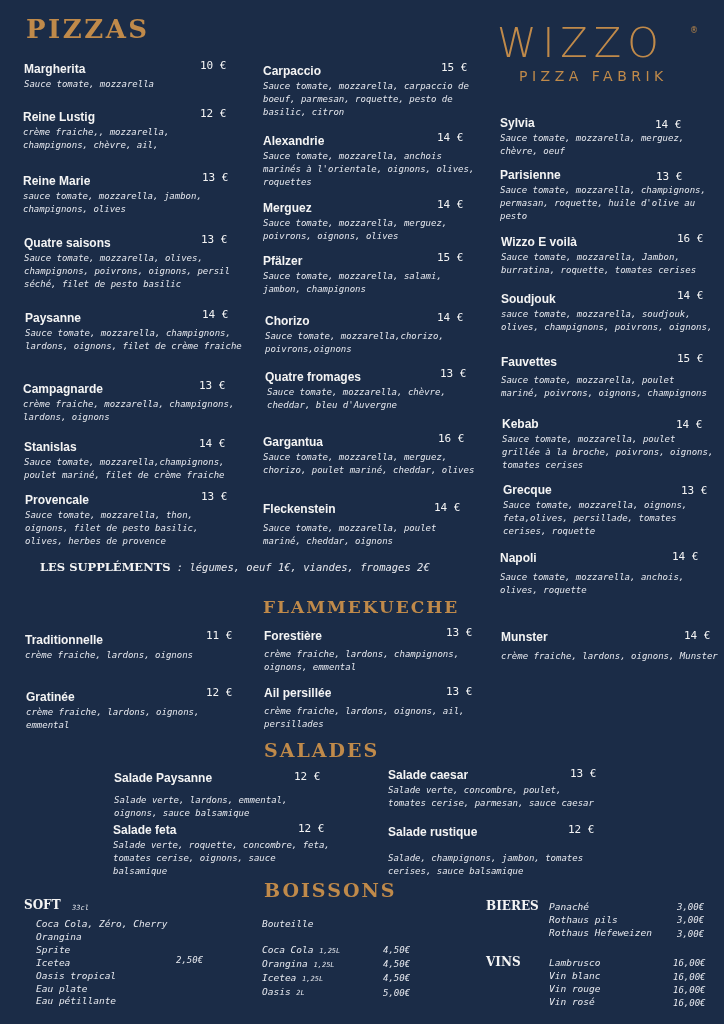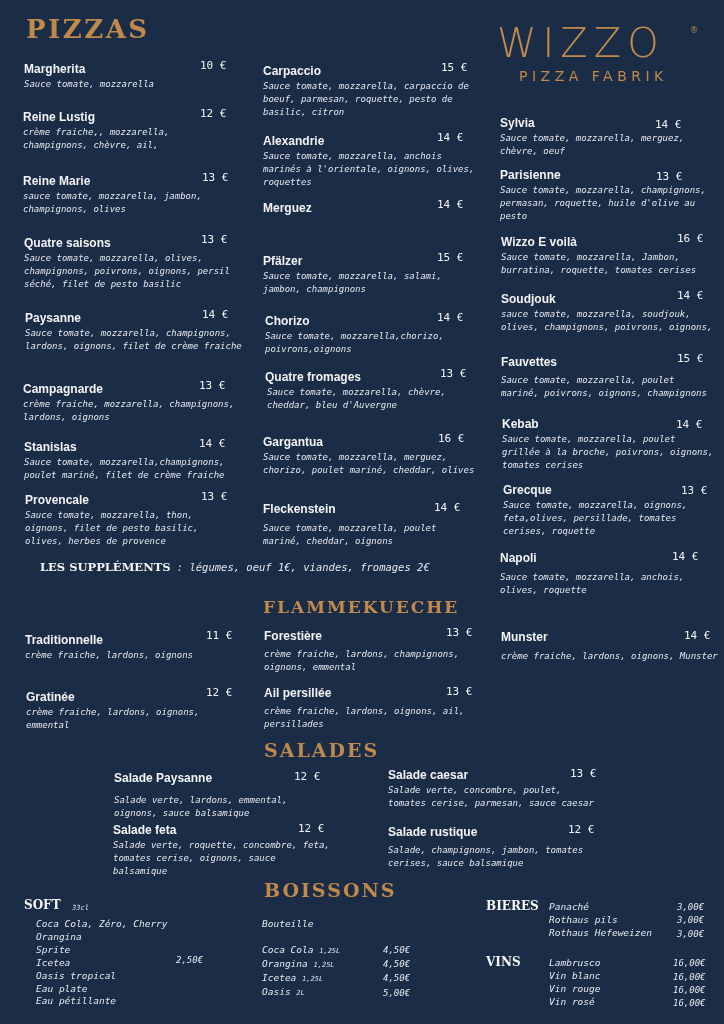--- a/index.html
+++ b/index.html
@@ -84,20 +84,21 @@
   <div class="desc">Sauce tomate, mozzarella, carpaccio de boeuf, parmesan, roquette, pesto de basilic, citron</div>
 </div>
 <div class="item" style="left:263px;top:131px;width:215px">
   <span class="name">Alexandrie</span>
   <span class="price" style="left:174px">14 €</span>
   <div class="desc">Sauce tomate, mozzarella, anchois marinés à l'orientale, oignons, olives, roquettes</div>
 </div>
 <div class="item" style="left:263px;top:198px;width:215px">
   <span class="name">Merguez</span>
   <span class="price" style="left:174px">14 €</span>
+  <div class="desc">Sauce tomate, mozzarella, merguez, poivrons, oignons, olives</div>
 </div>
 <div class="item" style="left:263px;top:251px;width:215px">
   <span class="name">Pfälzer</span>
   <span class="price" style="left:174px">15 €</span>
   <div class="desc">Sauce tomate, mozzarella, salami, jambon, champignons</div>
 </div>
 <div class="item" style="left:265px;top:311px;width:215px">
   <span class="name">Chorizo</span>
   <span class="price" style="left:172px">14 €</span>
   <div class="desc">Sauce tomate, mozzarella,chorizo, poivrons,oignons</div>
@@ -204,21 +205,21 @@
   <div class="desc">Salade verte, roquette, concombre, feta, tomates cerise, oignons, sauce balsamique</div>
 </div>
 <div class="item" style="left:388px;top:765px;width:215px">
   <span class="name">Salade caesar</span>
   <span class="price" style="left:182px;top:2px">13 €</span>
   <div class="desc">Salade verte, concombre, poulet, tomates cerise, parmesan, sauce caesar</div>
 </div>
 <div class="item" style="left:388px;top:822px;width:220px">
   <span class="name">Salade rustique</span>
   <span class="price" style="left:180px;top:1px">12 €</span>
-  <div class="desc" style="margin-top:4px">Salade, champignons, jambon, tomates cerises, sauce balsamique</div>
+  <div class="desc" style="margin-top:12px">Salade, champignons, jambon, tomates cerises, sauce balsamique</div>
 </div>
 
 <div class="abs section-title h-small" style="left:264px;top:879px;font-size:19px">BOISSONS</div>
 
 <div class="bev-head" style="left:24px;top:898px">SOFT</div>
 <div class="bev-sub" style="left:72px;top:904px">33cl</div>
 <div class="bev-list" style="left:36px;top:918px">
   <div>Coca Cola, Zéro, Cherry</div>
   <div>Orangina</div>
   <div>Sprite</div>

